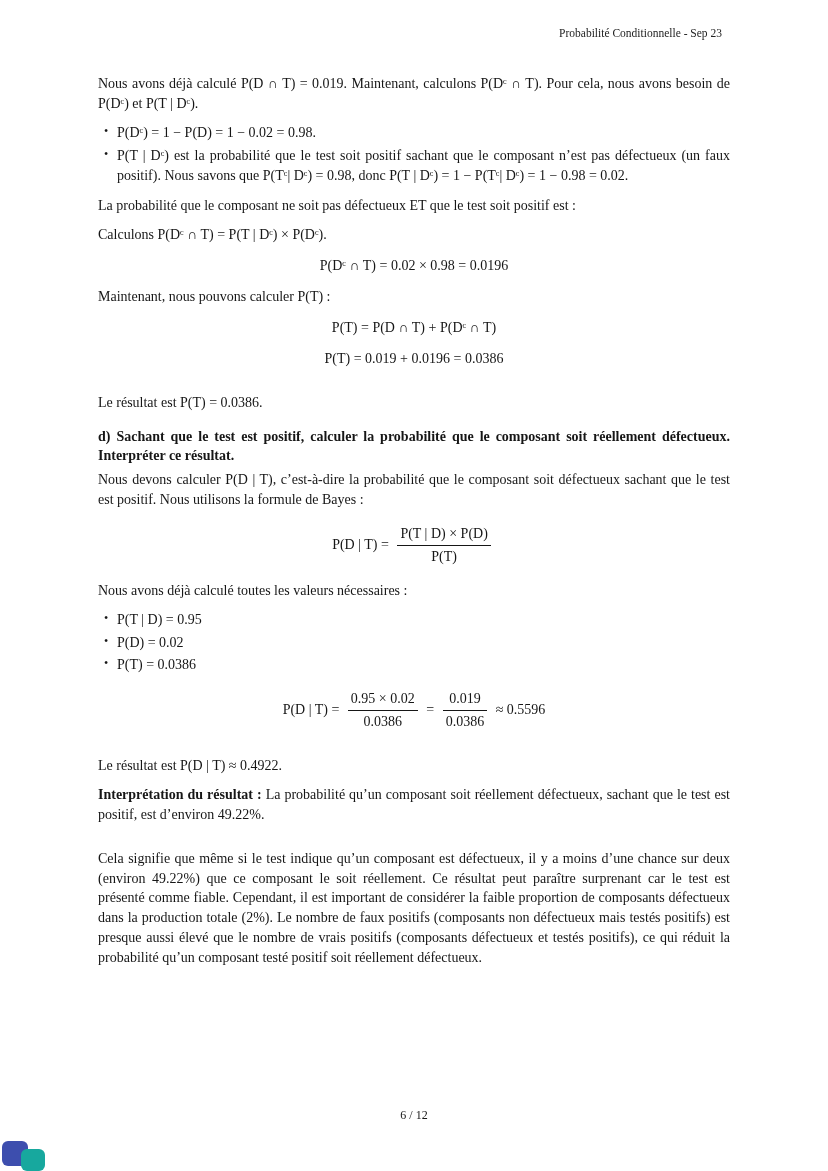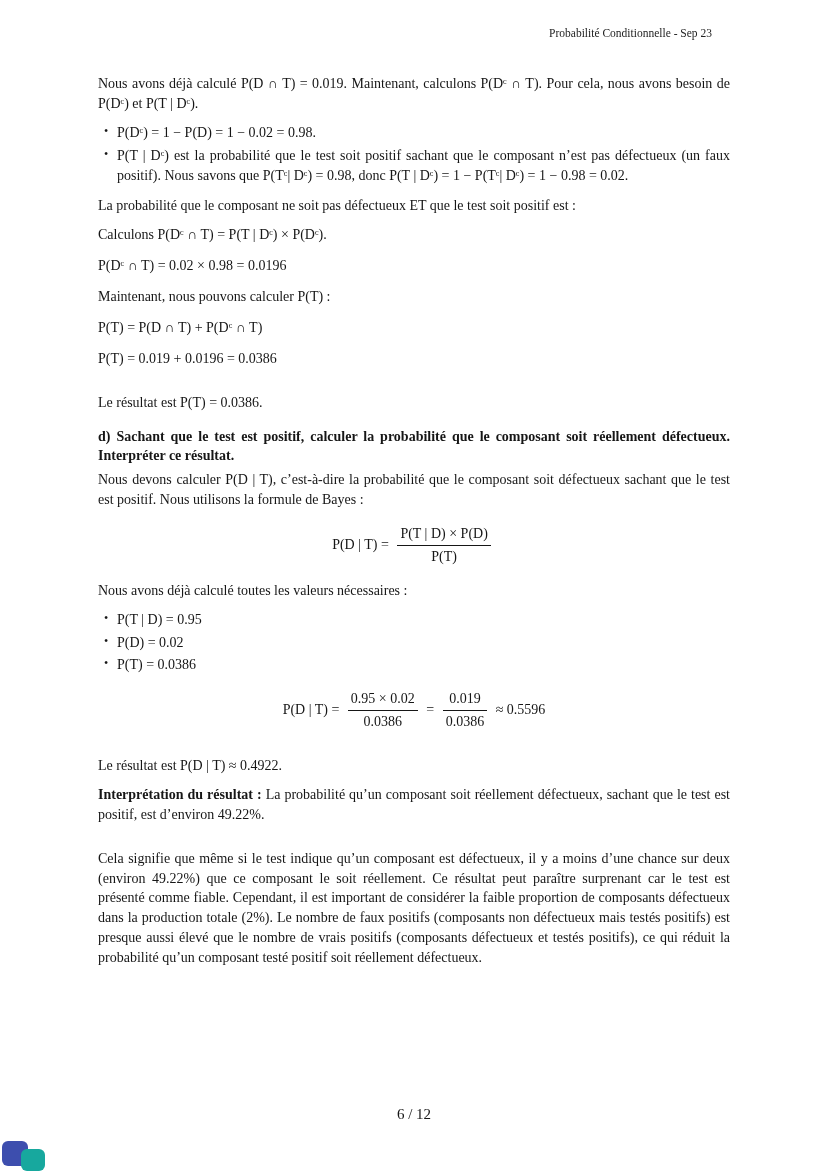--- a/index.html
+++ b/index.html
@@ -6,47 +6,47 @@
   html, body { margin: 0; padding: 0; }
   body {
     width: 828px; height: 1171px;
     background: #ffffff;
     color: #161616;
     font-family: "Liberation Serif", serif;
     position: relative;
     overflow: hidden;
   }
   .page-header {
-    position: absolute; top: 27px; right: 116px;
+    position: absolute; top: 27px; right: 106px;
     font-size: 11.5px; color: #222;
   }
   .content {
     position: absolute; top: 74px; left: 98px; width: 632px;
     font-size: 14px; line-height: 1.42; text-align: justify;
   }
   .content p { margin: 0 0 9px 0; }
   ul.bullets { list-style: none; margin: 2px 0 11px 0; padding: 0 0 0 6px; }
   ul.bullets li { position: relative; padding-left: 13px; margin-bottom: 3px; }
   ul.bullets li::before {
     content: "\2022";
     position: absolute; left: 0; top: 0;
     font-size: 12px;
   }
-  .equation { text-align: left; margin: 11px 0; }
+  .equation { text-align: center; margin: 11px 0; }
   .equation-frac { text-align: center; margin: 14px 0; }
   .frac { display: inline-block; vertical-align: middle; text-align: center; margin: 0 5px; }
   .frac .num { display: block; border-bottom: 1px solid #161616; padding: 0 3px 1px 3px; }
   .frac .den { display: block; padding: 1px 3px 0 3px; }
   .eq-part { vertical-align: middle; }
   .gap-top { margin-top: 24px !important; }
   .heading-bold { font-weight: bold; margin: 14px 0 4px 0 !important; }
   .bold { font-weight: bold; }
   .page-footer {
     position: absolute; bottom: 48px; left: 0; width: 100%;
-    text-align: center; font-size: 15px;
+    text-align: center; font-size: 12px;
   }
   .corner-badge { position: absolute; left: 0; bottom: 0; width: 50px; height: 32px; }
   .corner-badge .shape-blue {
     position: absolute; left: 2px; top: 2px; width: 26px; height: 25px;
     border-radius: 6px;
   }
   .corner-badge .shape-teal {
     position: absolute; left: 21px; top: 10px; width: 24px; height: 22px;
     border-radius: 6px;
   }

